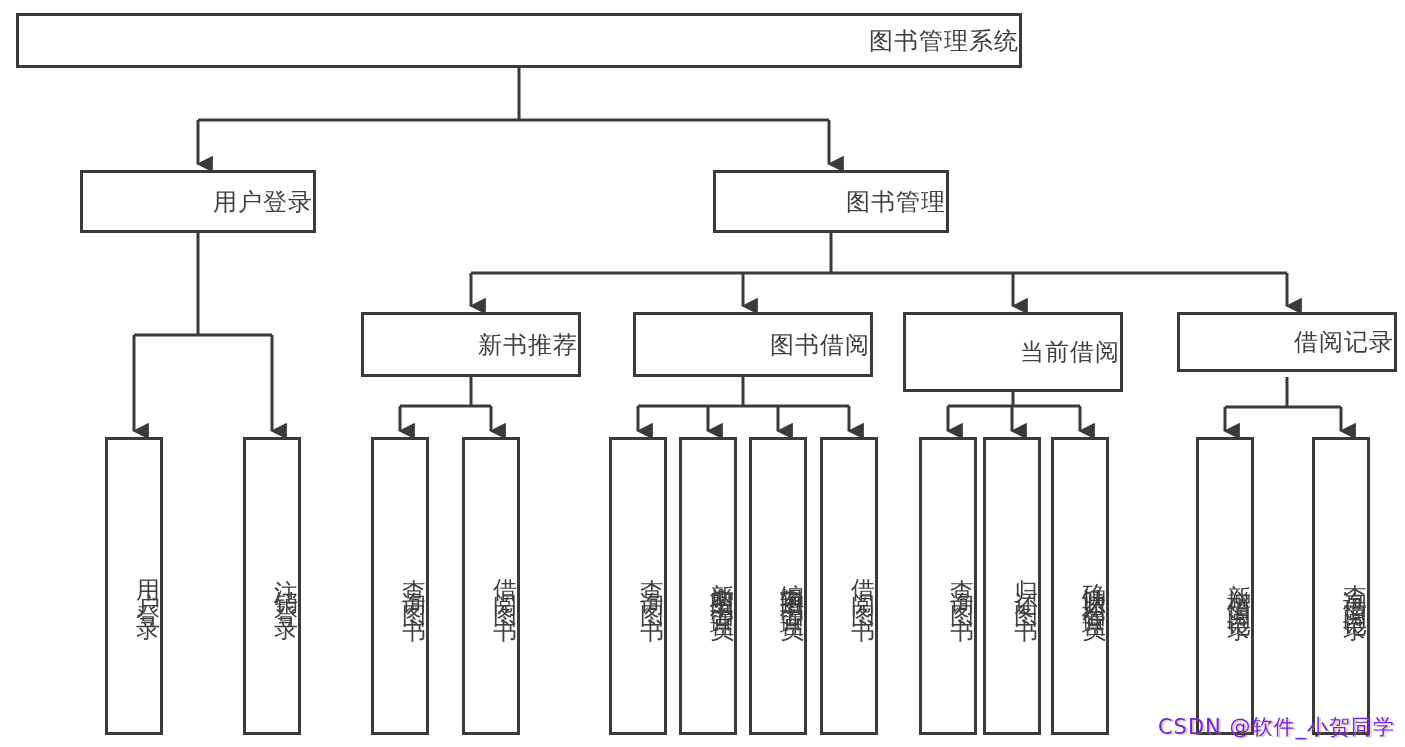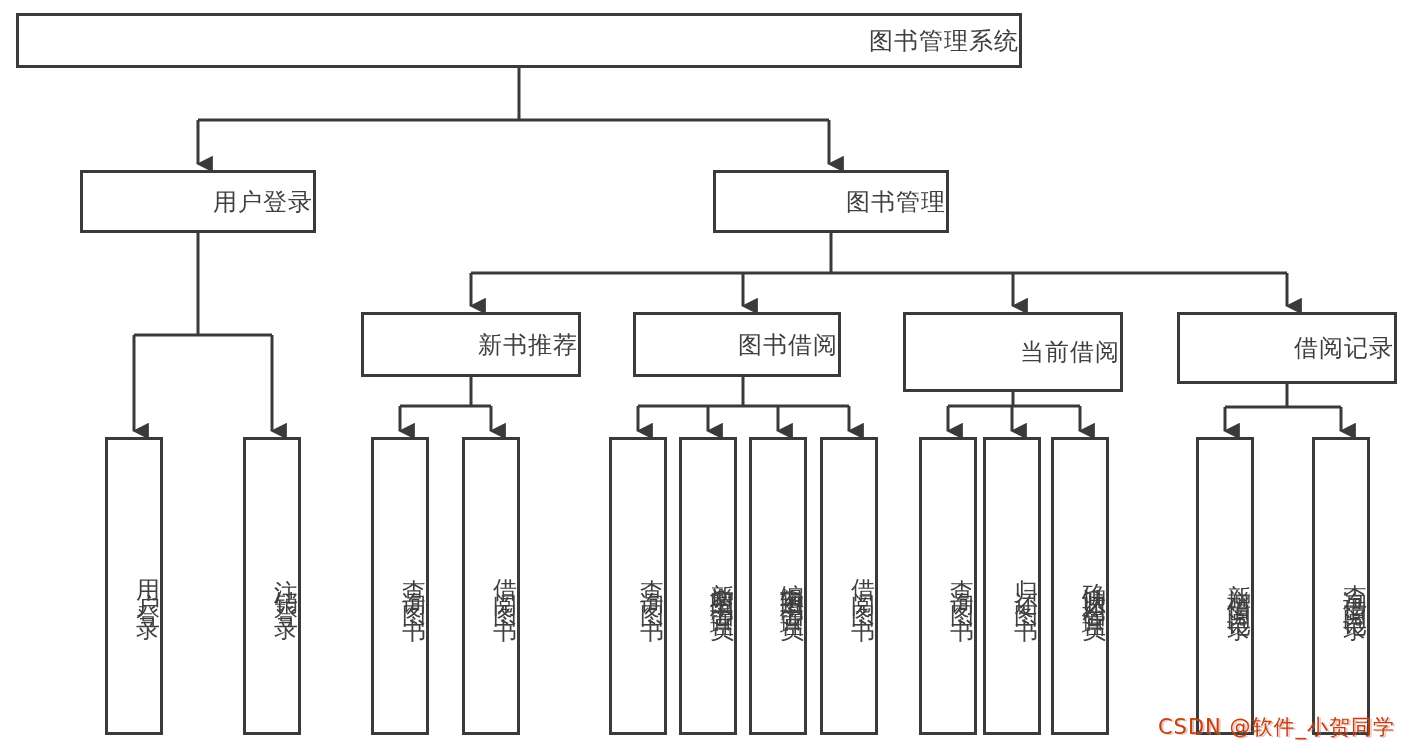--- a/index.html
+++ b/index.html
@@ -18,21 +18,21 @@
   }
   .hlabel{font-size:24px;letter-spacing:1px;white-space:nowrap;}
   .vlabel{
     writing-mode:vertical-rl;text-orientation:mixed;
     font-size:24px;line-height:1;white-space:nowrap;color:var(--tx);
   }
   .sp4{letter-spacing:13px;}
   .sp6{letter-spacing:7px;}
   .sp9{letter-spacing:5px;}
   #watermark{
-    position:absolute;right:10px;bottom:6px;font-size:21px;color:#c2410c;
+    position:absolute;right:10px;bottom:6px;font-size:21px;color:#6d28d9;
     text-shadow:2px 1px 0 rgba(216,120,120,0.45);
     letter-spacing:1px;white-space:nowrap;
   }
 </style>
 </head>
 <body>
 
 <div id="canvas" style="--ln: #3a3a3a; --tx: #3f3f3f;">
 
   <svg id="wires" viewBox="0 0 1405 747" xmlns="http://www.w3.org/2000/svg">
@@ -79,27 +79,27 @@
   <div class="node" style="left:80px;top:170px;width:236px;height:63px;">
     <span class="hlabel">用户登录</span>
   </div>
   <div class="node" style="left:361px;top:312px;width:220px;height:65px;">
     <span class="hlabel">新书推荐</span>
   </div>
 
   <div class="node" style="left:713px;top:170px;width:236px;height:63px;">
     <span class="hlabel">图书管理</span>
   </div>
-  <div class="node" style="left:633px;top:312px;width:208px;height:65px;">
+  <div class="node" style="left:633px;top:312px;width:240px;height:65px;">
     <span class="hlabel">图书借阅</span>
   </div>
   <div class="node" style="left:903px;top:312px;width:220px;height:80px;">
     <span class="hlabel">当前借阅</span>
   </div>
-  <div class="node" style="left:1177px;top:312px;width:220px;height:72px;">
+  <div class="node" style="left:1177px;top:312px;width:220px;height:60px;">
     <span class="hlabel">借阅记录</span>
   </div>
 
   <div class="node" style="left:105px;top:437px;width:58px;height:298px;">
     <span class="vlabel sp4">用户登录</span>
   </div>
   <div class="node" style="left:243px;top:437px;width:58px;height:298px;">
     <span class="vlabel sp4">注销登录</span>
   </div>
 

